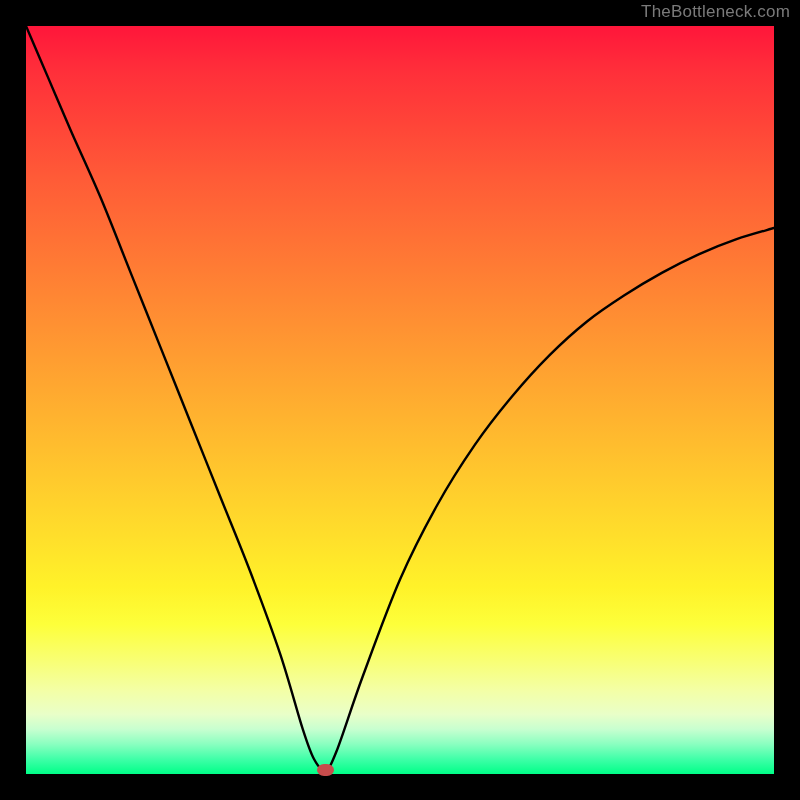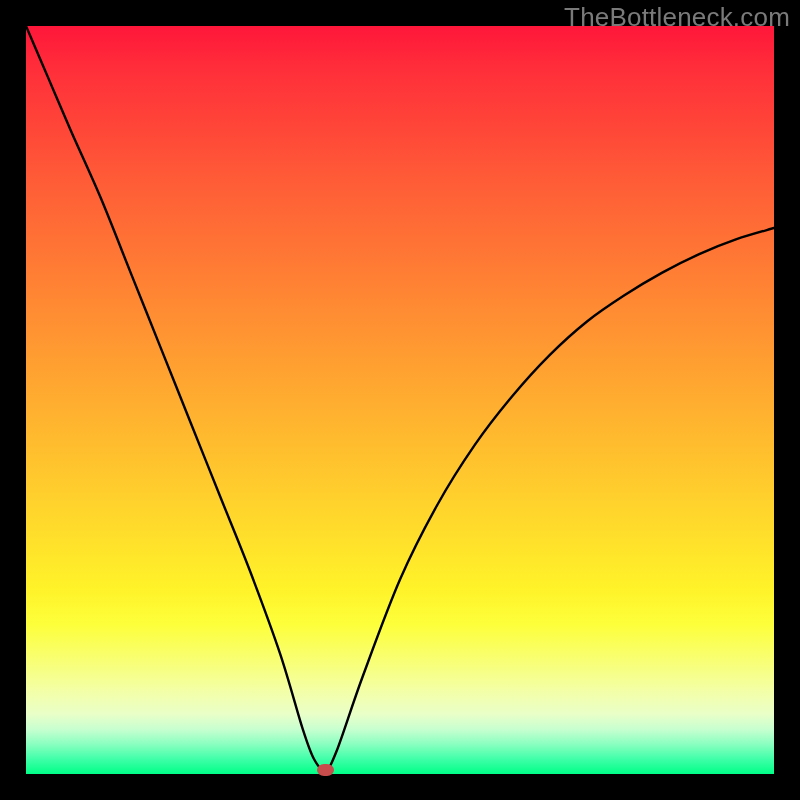--- a/index.html
+++ b/index.html
@@ -46,21 +46,21 @@
       #8affc0 96%,
       #40ffa8 98%,
       #00ff88 100%
     );
   }
   .watermark {
     position: absolute;
     top: 2px;
     right: 10px;
     color: #7a7a7a;
-    font-size: 26px;
+    font-size: 17px;
     font-weight: 500;
     letter-spacing: 0.2px;
     user-select: none;
   }
   svg.curve {
     position: absolute;
     top: 0;
     left: 0;
     width: 748px;
     height: 748px;

